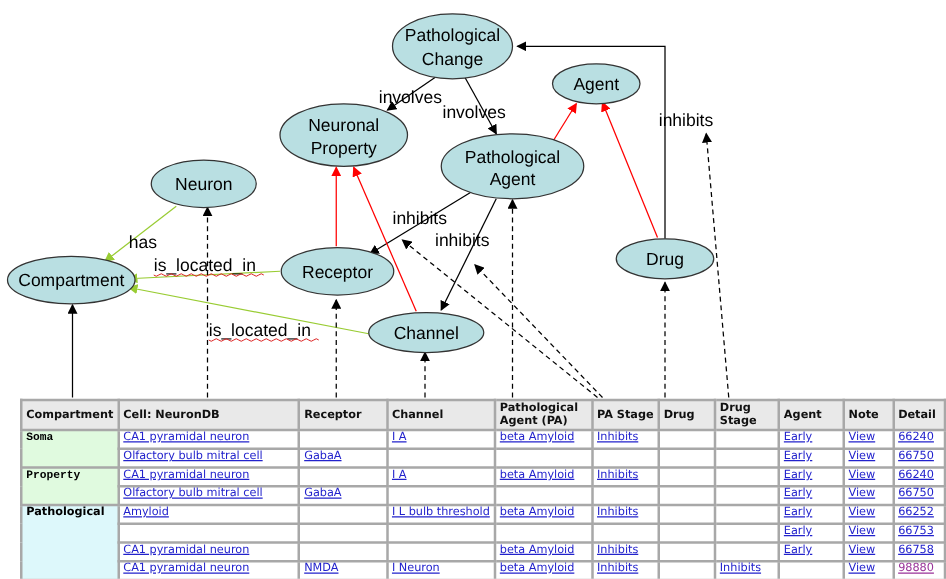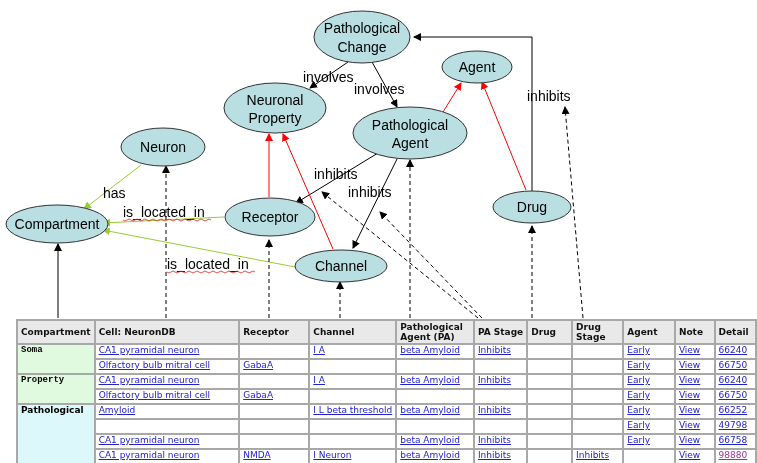--- a/index.html
+++ b/index.html
@@ -183,40 +183,40 @@
         <td></td>
         <td></td>
         <td><a class="lnk" href="#">Early</a></td>
         <td><a class="lnk" href="#">View</a></td>
         <td><a class="lnk" href="#">66750</a></td>
       </tr>
       <tr>
         <td class="comp unspec" rowspan="4">Pathological</td>
         <td><a class="lnk" href="#">Amyloid</a></td>
         <td></td>
-        <td><a class="lnk" href="#">I L beta threshold</a></td>
+        <td><a class="lnk" href="#">I L bulb threshold</a></td>
         <td><a class="lnk" href="#">beta Amyloid</a></td>
         <td><a class="lnk" href="#">Inhibits</a></td>
         <td></td>
         <td></td>
         <td><a class="lnk" href="#">Early</a></td>
         <td><a class="lnk" href="#">View</a></td>
         <td><a class="lnk" href="#">66252</a></td>
       </tr>
       <tr>
         <td></td>
         <td></td>
         <td></td>
         <td></td>
         <td></td>
         <td></td>
         <td></td>
         <td><a class="lnk" href="#">Early</a></td>
         <td><a class="lnk" href="#">View</a></td>
-        <td><a class="lnk" href="#">49798</a></td>
+        <td><a class="lnk" href="#">66753</a></td>
       </tr>
       <tr>
         <td><a class="lnk" href="#">CA1 pyramidal neuron</a></td>
         <td></td>
         <td></td>
         <td><a class="lnk" href="#">beta Amyloid</a></td>
         <td><a class="lnk" href="#">Inhibits</a></td>
         <td></td>
         <td></td>
         <td><a class="lnk" href="#">Early</a></td>

